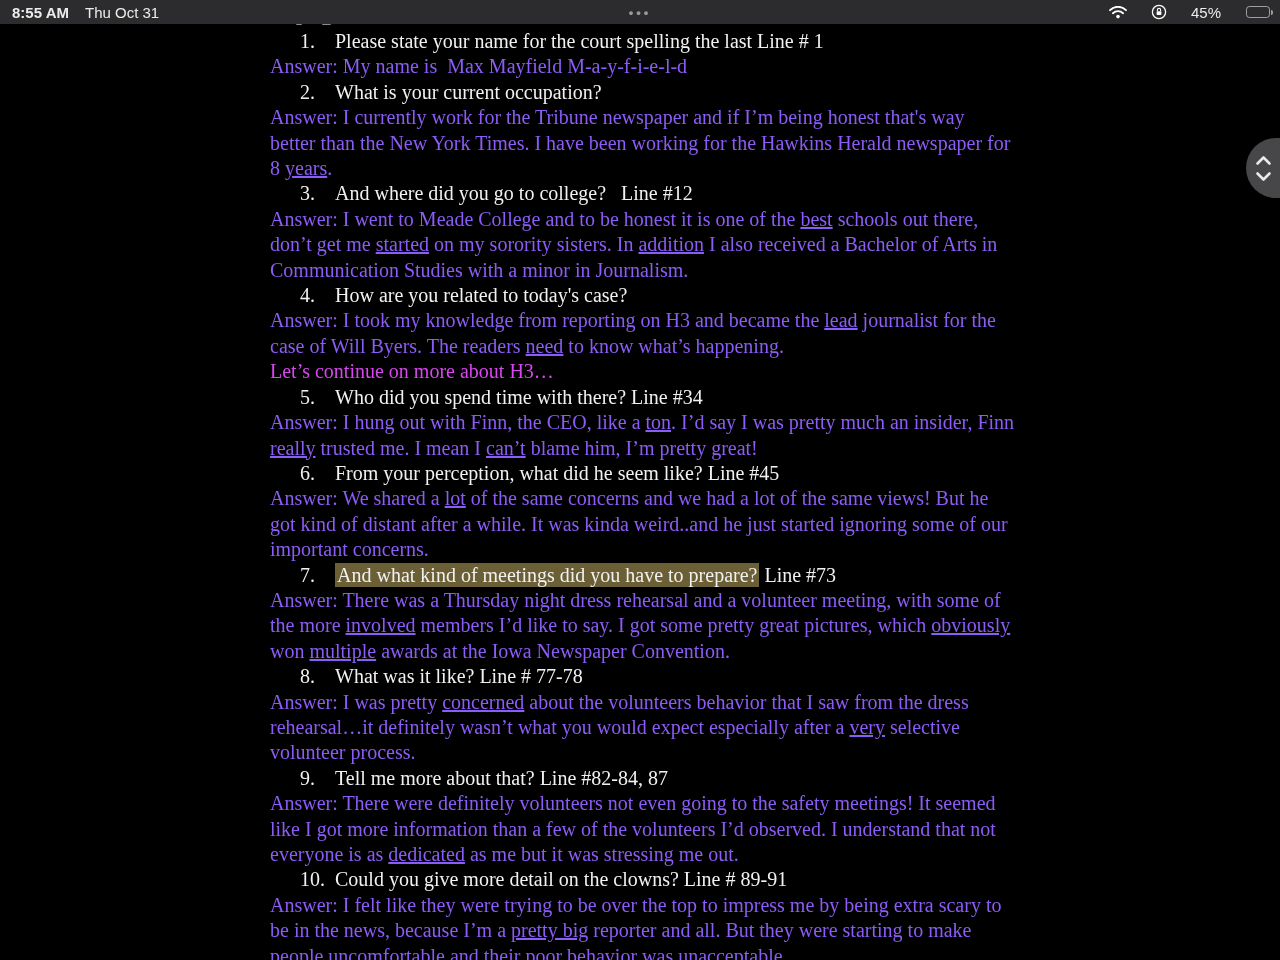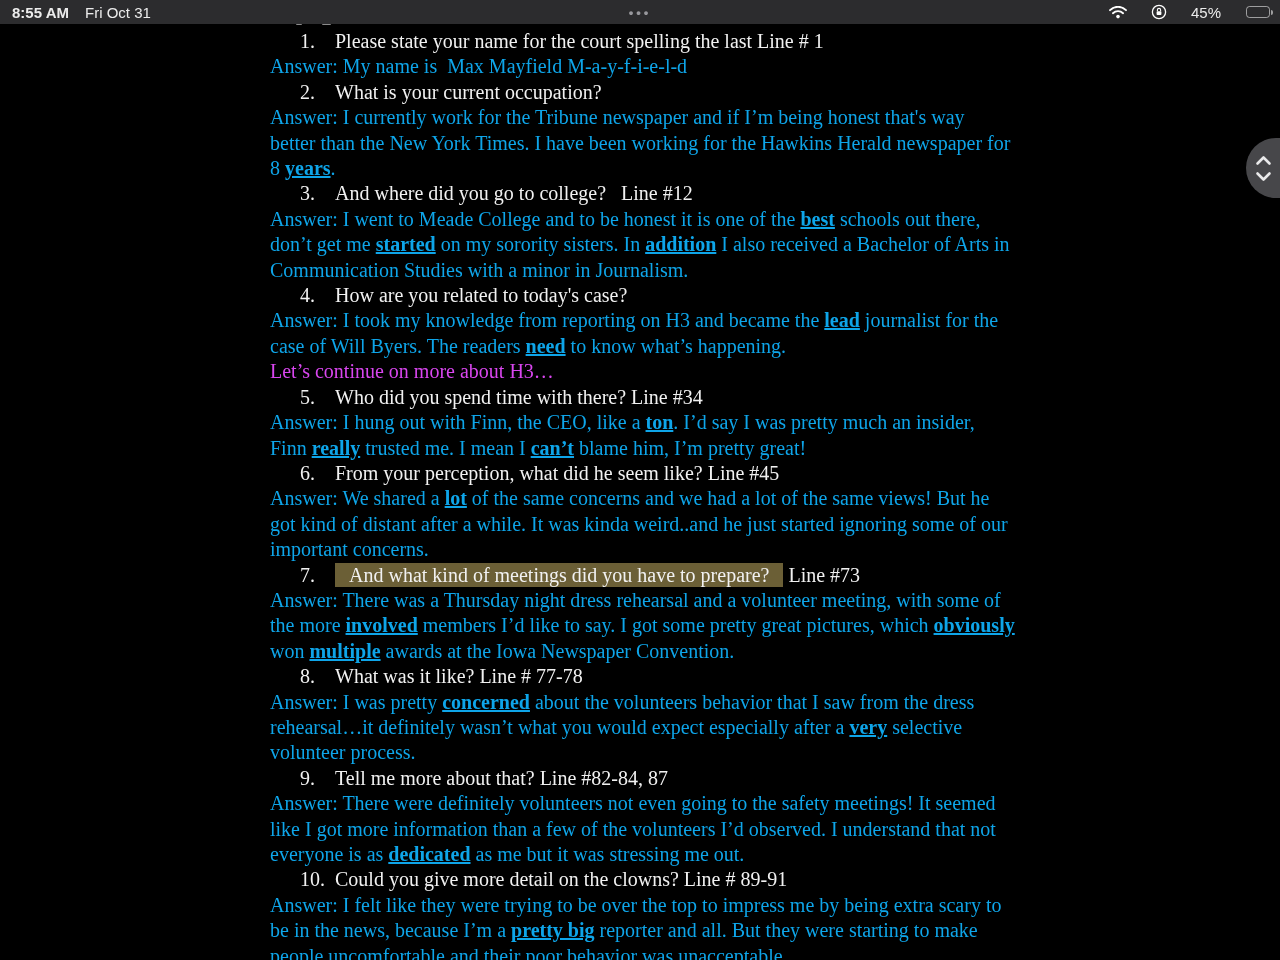--- a/index.html
+++ b/index.html
@@ -41,42 +41,42 @@
 
   .doc-content{
     position:absolute;left:270px;top:5px;width:745px;
     font-family:"Liberation Serif","DejaVu Serif",serif;
     font-size:20px;line-height:25.4px;
     white-space:pre-wrap;
   }
   .para{margin:0;}
   .q{color:#f1f1f1;padding-left:65px;position:relative;}
   .qnum{position:absolute;left:30px;top:0;}
-  .a{color:#0ea5e9;}
+  .a{color:#8b5cf6;}
   .note{color:#d946ef;}
-  .bu{font-weight:bold;text-decoration:underline;}
-  .hl{background:#6b5f36;padding:1px 14px;margin-top:20px;}
+  .bu{font-weight:normal;text-decoration:underline;}
+  .hl{background:#6b5f36;padding:1px 2px;margin-top:20px;}
 
   
   .scroll-widget{
     position:absolute;right:0;top:138px;width:34px;height:60px;
     background:#47474a;border-radius:30px 0 0 30px;
     display:flex;flex-direction:column;align-items:center;justify-content:center;gap:2px;
     z-index:6;
   }
   .scroll-btn{width:20px;height:14px;display:flex;align-items:center;justify-content:center;cursor:pointer;}
   .scroll-btn svg{display:block;}
 </style>
 </head>
 <body>
 
 <div class="status-bar">
   <div class="sb-left">
     <span class="sb-time">8:55 AM</span>
-    <span class="sb-date">Fri Oct 31</span>
+    <span class="sb-date">Thu Oct 31</span>
   </div>
   <div class="sb-center">•••</div>
   <div class="sb-right">
     <span>
       <svg width="18" height="13" viewBox="0 0 18 13">
         <path d="M1 4.2 C3.2 2 6 .8 9 .8 C12 .8 14.8 2 17 4.2" fill="none" stroke="#fff" stroke-width="1.9" stroke-linecap="round"></path>
         <path d="M3.9 7.2 C5.3 5.9 7.1 5.1 9 5.1 C10.9 5.1 12.7 5.9 14.1 7.2" fill="none" stroke="#fff" stroke-width="1.9" stroke-linecap="round"></path>
         <circle cx="9" cy="10.6" r="1.8" fill="#fff"></circle>
       </svg>
     </span>

